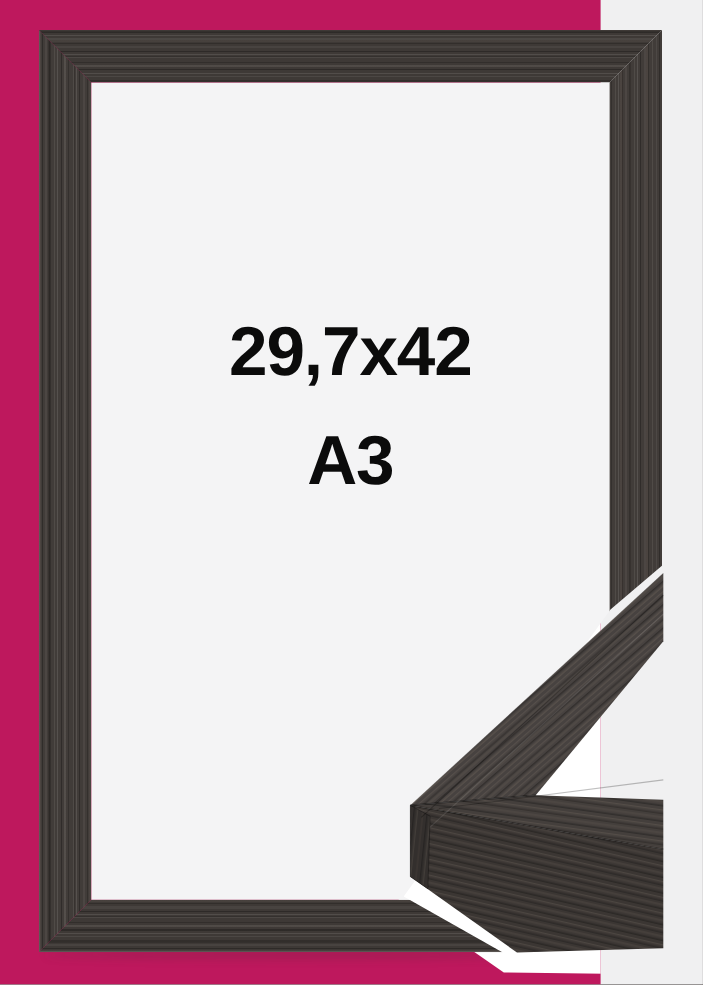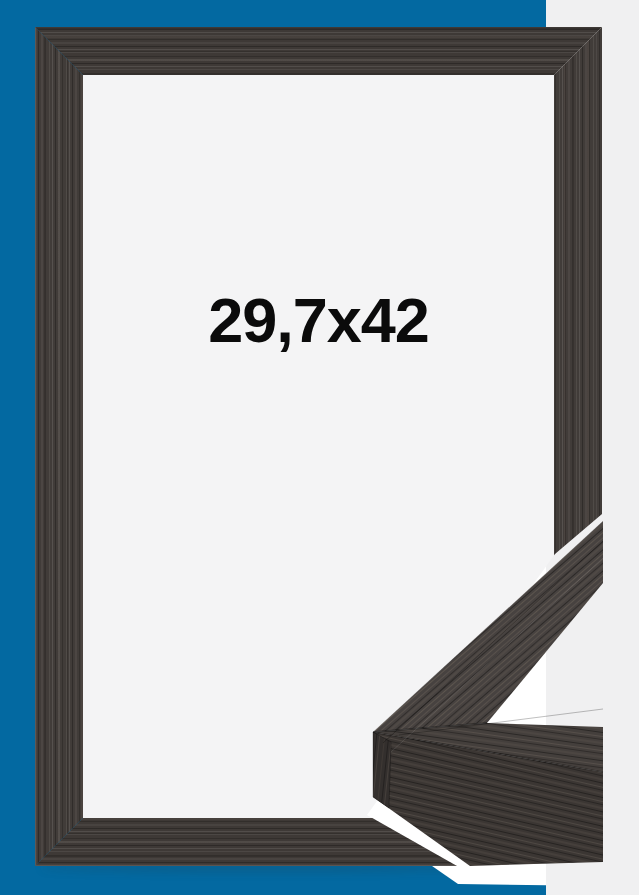--- a/index.html
+++ b/index.html
@@ -5,21 +5,21 @@
   html,body{margin:0;padding:0;}
   body{
     width:639px;height:895px;
     background:#f0f0f1;
     font-family:"Liberation Sans", sans-serif;
     overflow:hidden;
   }
   .stage{
     position:relative;
     width:546px;height:895px;
-    background:#0369a1;
+    background:#be185d;
   }
 
   
   .frame-shadow{
     position:absolute;
     left:40px;top:864px;
     width:450px;height:8px;
     background:rgba(45,42,40,.18);
     border-radius:50%;
     filter:blur(4px);
@@ -109,20 +109,21 @@
 
   <div class="detail-backdrop"></div>
 
   <div class="frame">
     <div class="opening"></div>
     <div class="strip top wood-h"></div>
     <div class="strip bottom wood-h"></div>
     <div class="strip left wood-v"></div>
     <div class="strip right wood-v"></div>
     <div class="size-label">29,7x42</div>
+    <div class="format-label">A3</div>
   </div>
 
   <svg class="corner-detail" viewBox="0 0 639 895" xmlns="http://www.w3.org/2000/svg">
     <defs>
       <pattern id="grainTop" patternUnits="userSpaceOnUse" width="16" height="16" patternTransform="rotate(-41)">
         <rect width="16" height="16" fill="#474240"></rect>
         <rect y="1" width="16" height="1" fill="#58514c"></rect>
         <rect y="4" width="16" height="1" fill="#322e2c"></rect>
         <rect y="6" width="16" height="2" fill="#4f4945"></rect>
         <rect y="10" width="16" height="1" fill="#2c2927"></rect>

